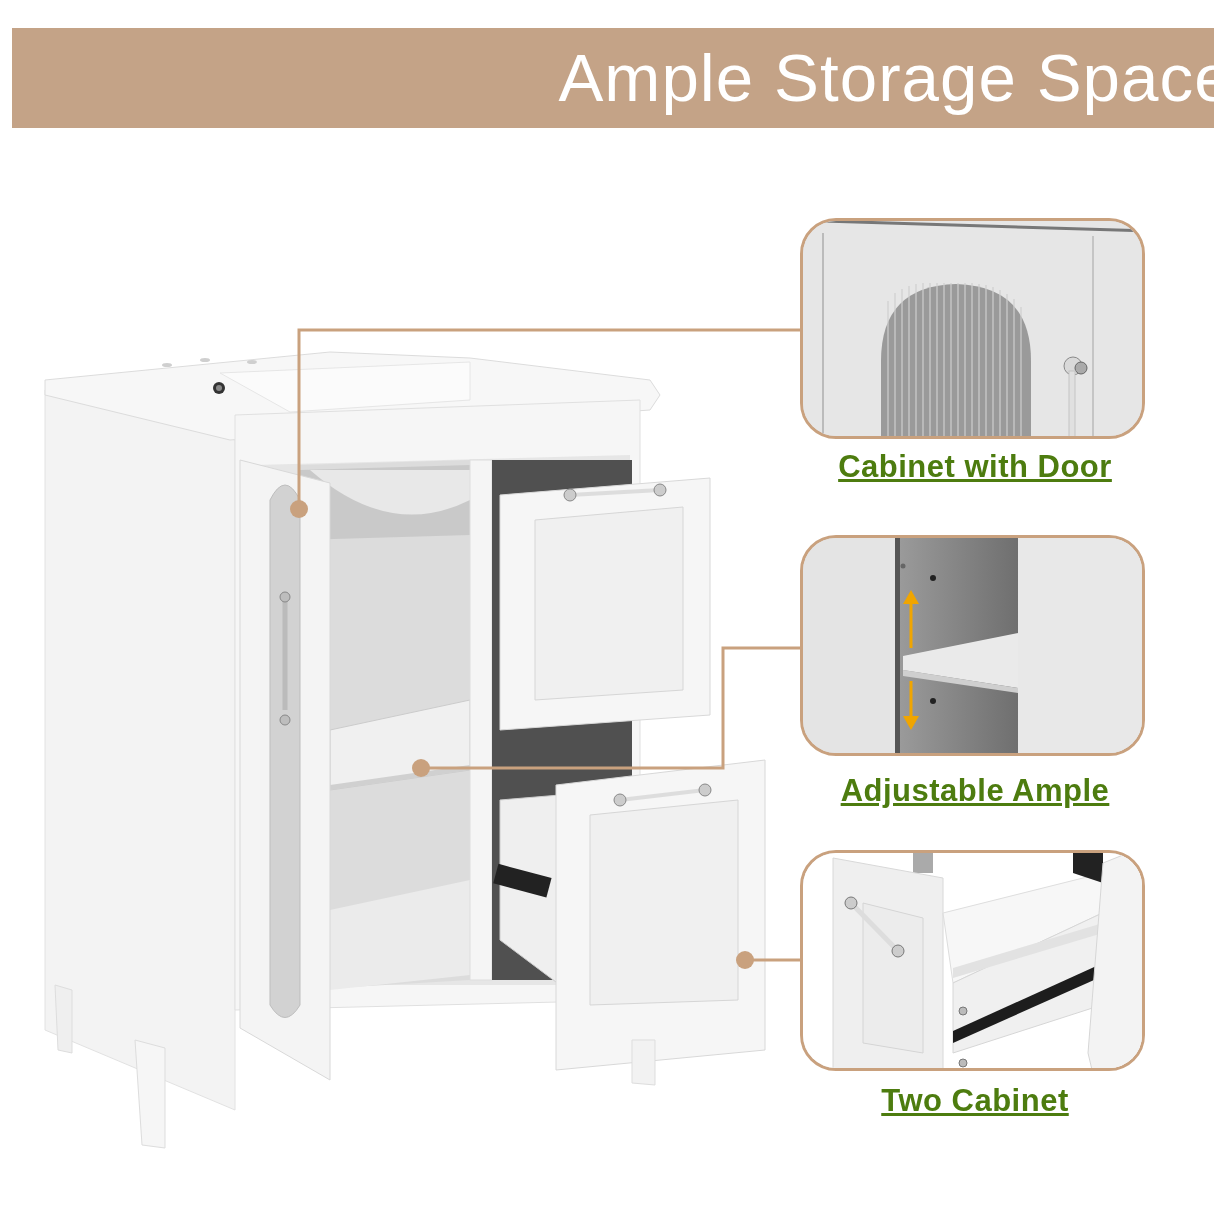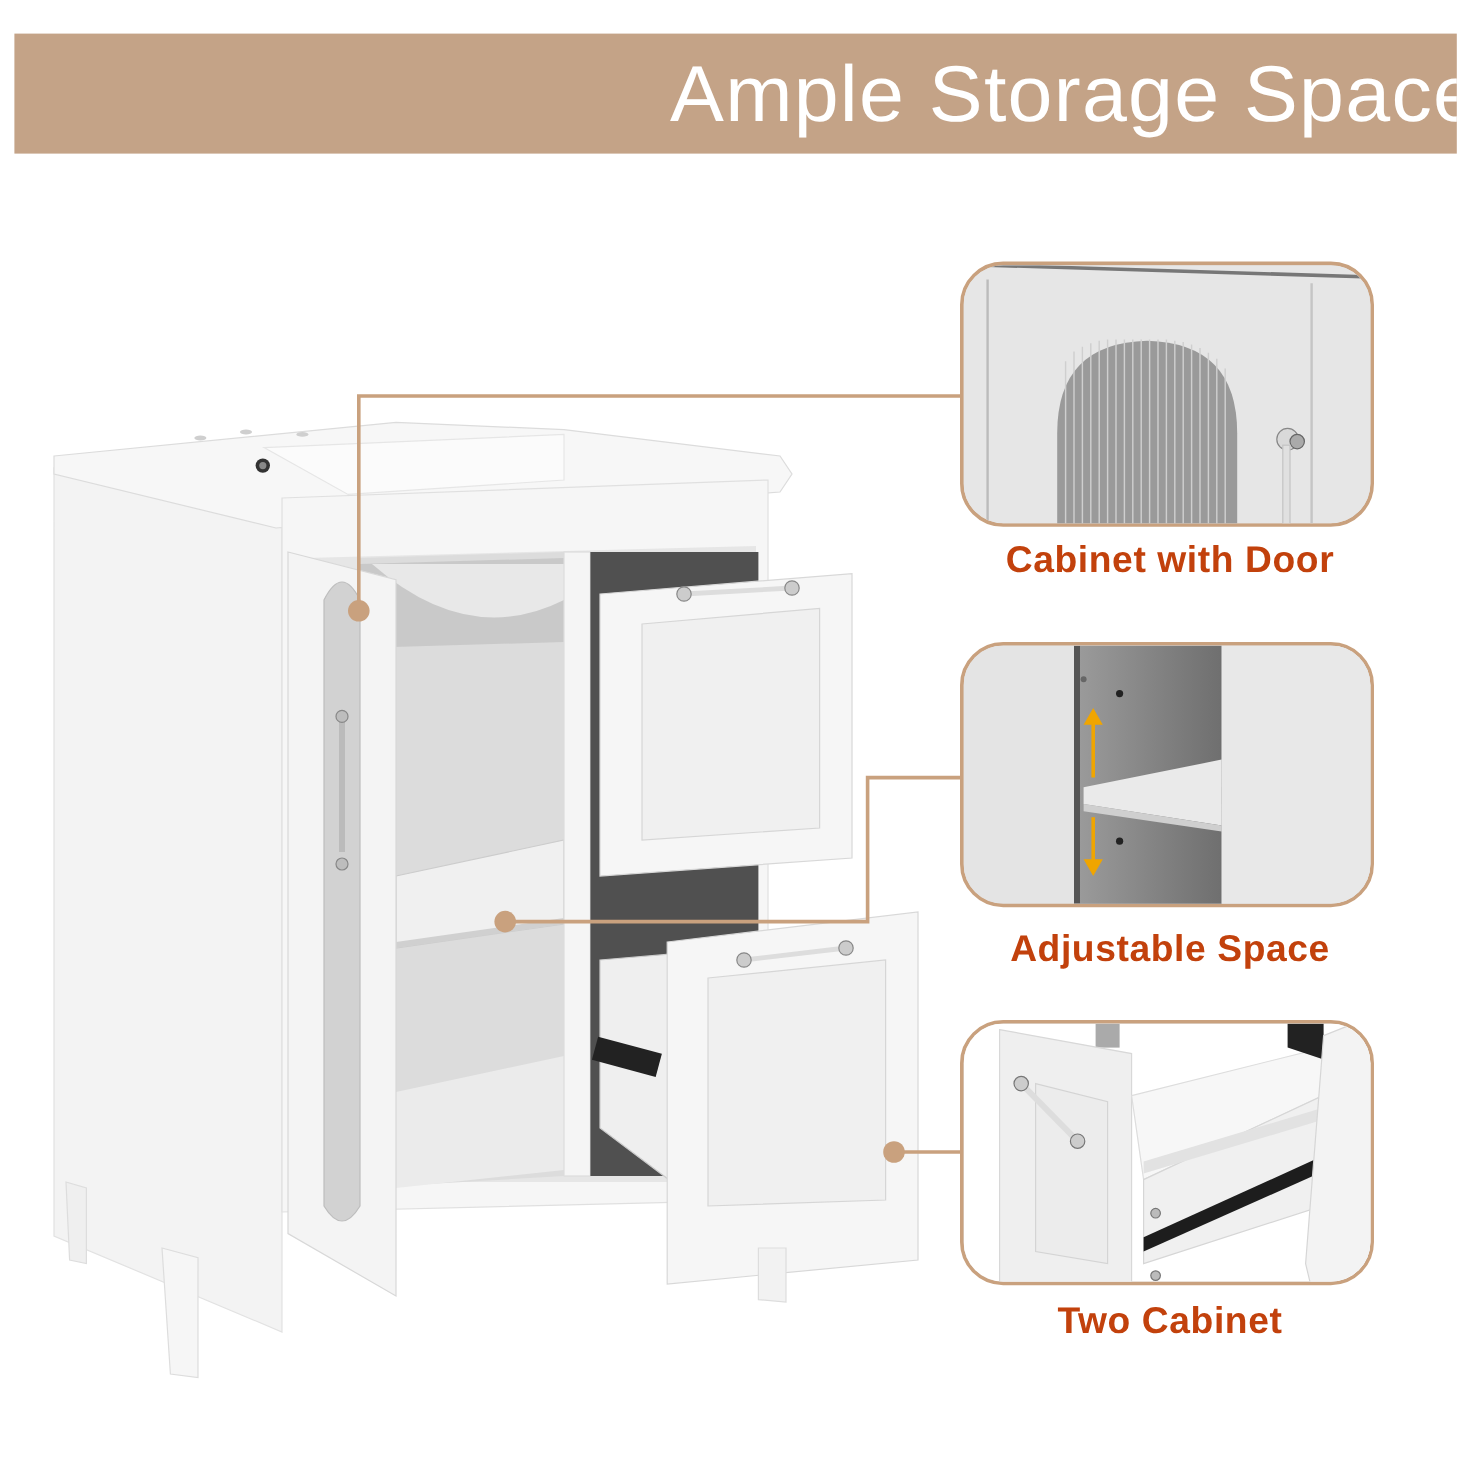--- a/index.html
+++ b/index.html
@@ -2,21 +2,21 @@
 <html><head>
   <meta charset="utf-8">
   <style>
     html, body { margin:0; padding:0; }
     body { width:1214px; height:1214px; background:#ffffff; position:relative; overflow:hidden; font-family:"Liberation Sans", sans-serif; }
     .banner { position:absolute; left:12px; top:28px; width:1214px; height:100px; background:#c4a387; display:flex; align-items:center; justify-content:flex-end; }
     .banner-title { color:#ffffff; font-size:66px; font-weight:400; letter-spacing:1px; transform:scaleX(1.02); }
     .scene { position:absolute; left:0; top:0; width:1214px; height:1214px; }
     .panel { position:absolute; left:800px; width:345px; height:221px; border:3px solid #c9a17e; border-radius:36px; overflow:hidden; background:#e3e3e3; box-sizing:border-box; }
     .panel svg { display:block; }
-    .label { position:absolute; left:790px; width:370px; text-align:center; font-size:31px; font-weight:700; color:#c2410c; letter-spacing:0.5px; }
+    .label { position:absolute; left:790px; width:370px; text-align:center; font-size:31px; font-weight:700; color:#4d7c0f; letter-spacing:0.5px;text-decoration:underline; }
   </style>
 </head>
 <body>
 
 <div class="banner">
   <span class="banner-title">Ample Storage Space</span>
 </div>
 
 <svg class="scene" viewBox="0 0 1214 1214" width="1214" height="1214">
 
@@ -135,21 +135,21 @@
     <circle cx="130" cy="40" r="3" fill="#222"></circle>
     <circle cx="130" cy="163" r="3" fill="#222"></circle>
     <g fill="#f0a500" stroke="#f0a500">
       <line x1="108" y1="110" x2="108" y2="65" stroke-width="3"></line>
       <polygon points="100,66 116,66 108,52" stroke="none"></polygon>
       <line x1="108" y1="143" x2="108" y2="180" stroke-width="3"></line>
       <polygon points="100,178 116,178 108,192" stroke="none"></polygon>
     </g>
   </svg>
 </div>
-<div class="label" style="top:773px;">Adjustable Space</div>
+<div class="label" style="top:773px;">Adjustable Ample</div>
 
 <div class="panel" style="top:850px;">
   <svg width="345" height="221" viewBox="0 0 345 221">
     <rect width="345" height="221" fill="#ffffff"></rect>
     <rect x="110" y="0" width="20" height="20" fill="#aaa"></rect>
     <polygon points="30,5 140,25 140,221 30,221" fill="#efefef" stroke="#d8d8d8"></polygon>
     <polygon points="60,50 120,65 120,200 60,190" fill="#ececec" stroke="#d4d4d4"></polygon>
     <line x1="48" y1="50" x2="95" y2="98" stroke="#ddd" stroke-width="5"></line>
     <circle cx="48" cy="50" r="6" fill="#ccc" stroke="#777"></circle>
     <circle cx="95" cy="98" r="6" fill="#ccc" stroke="#777"></circle>

